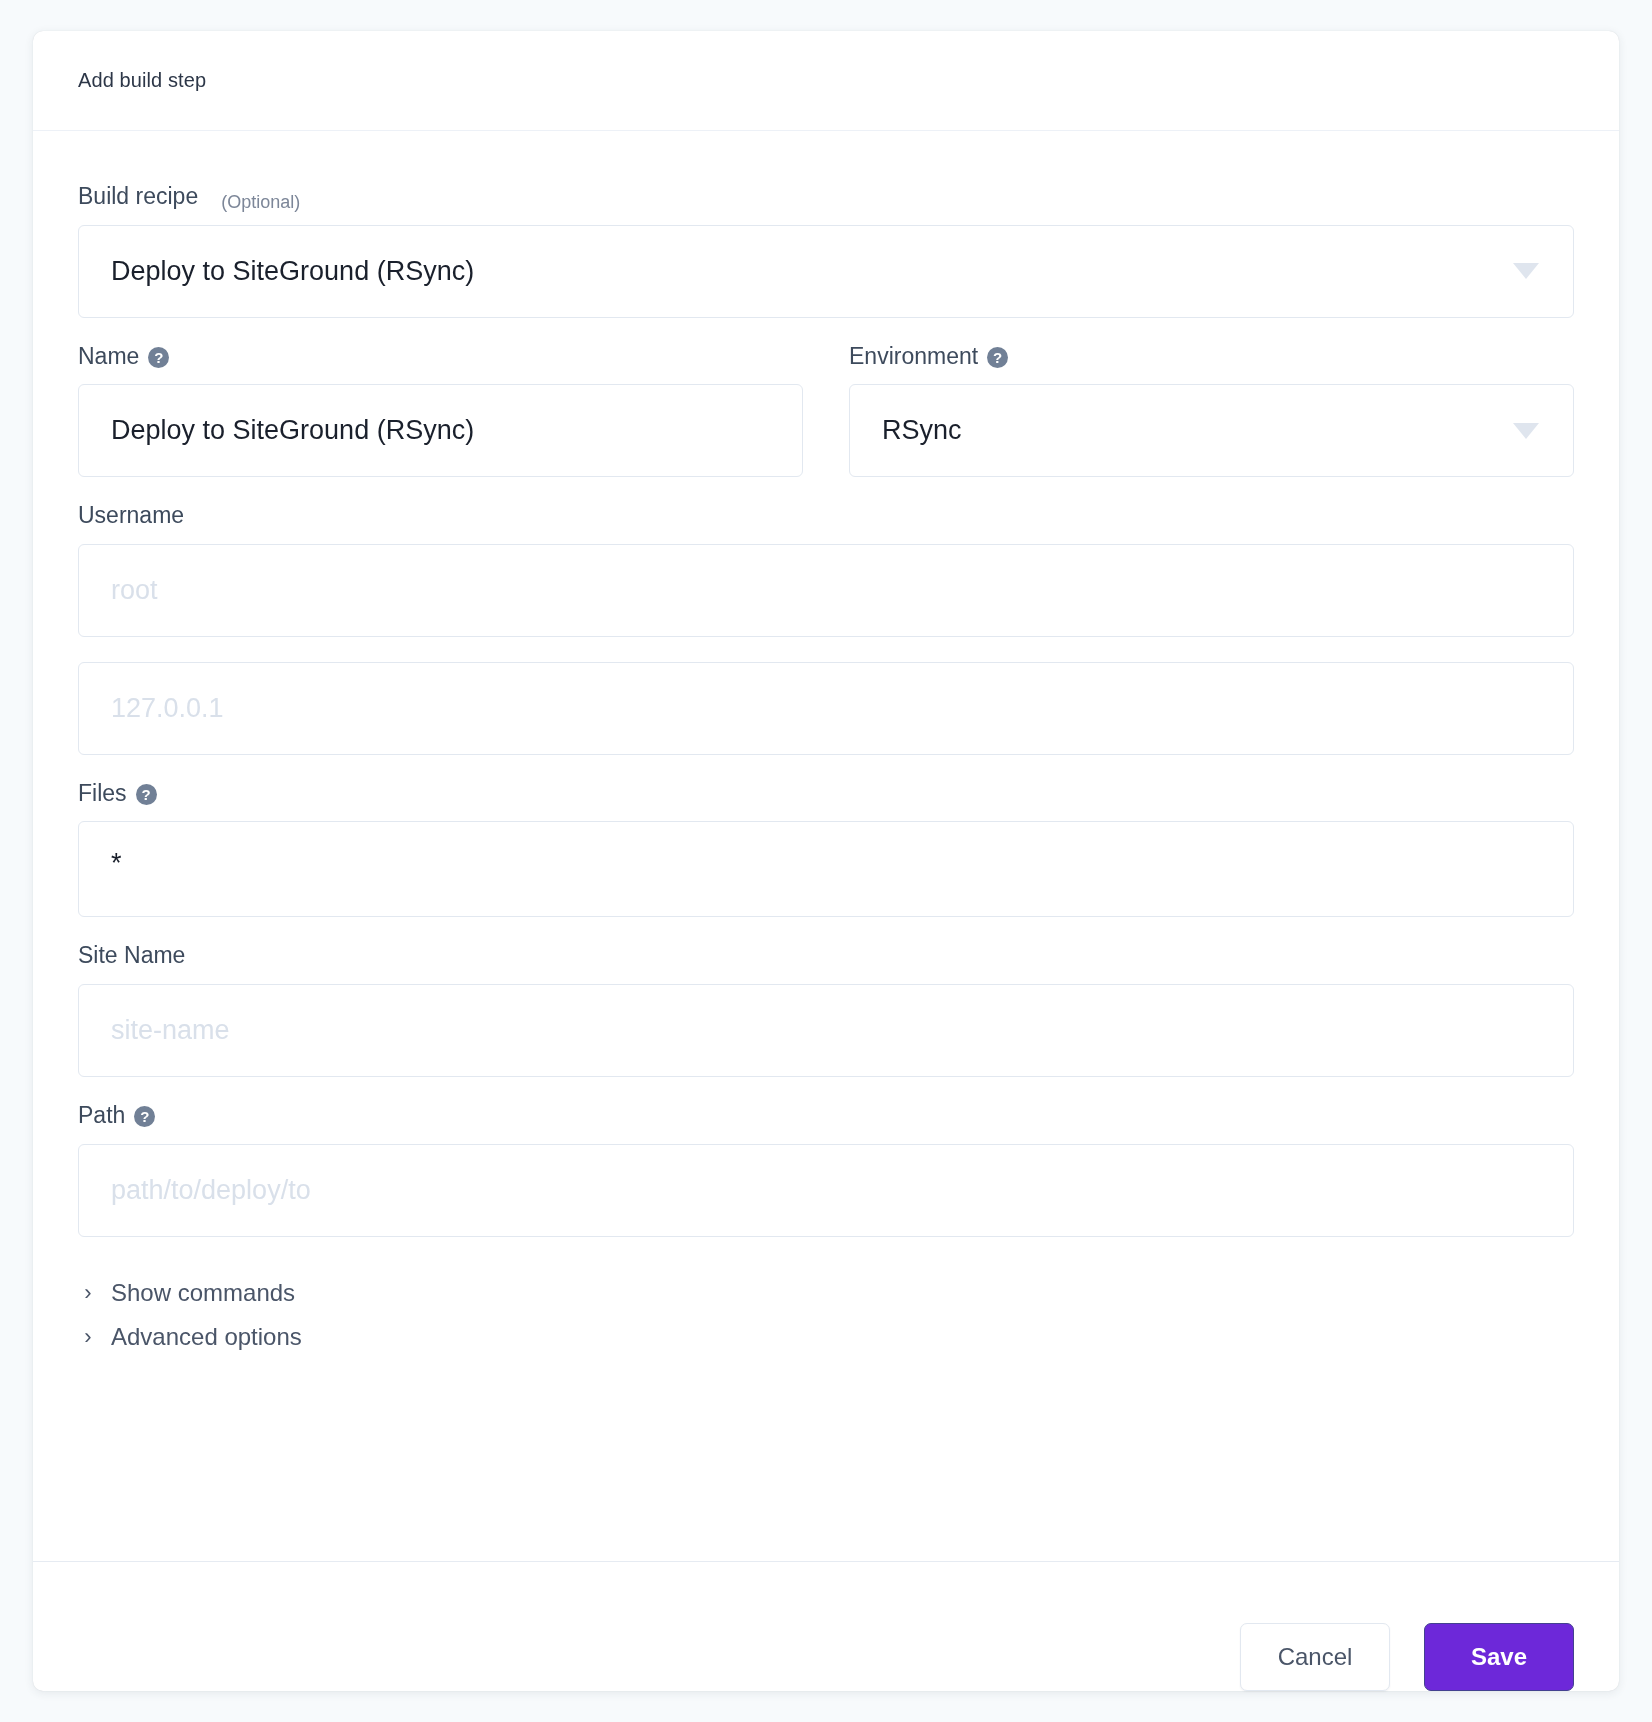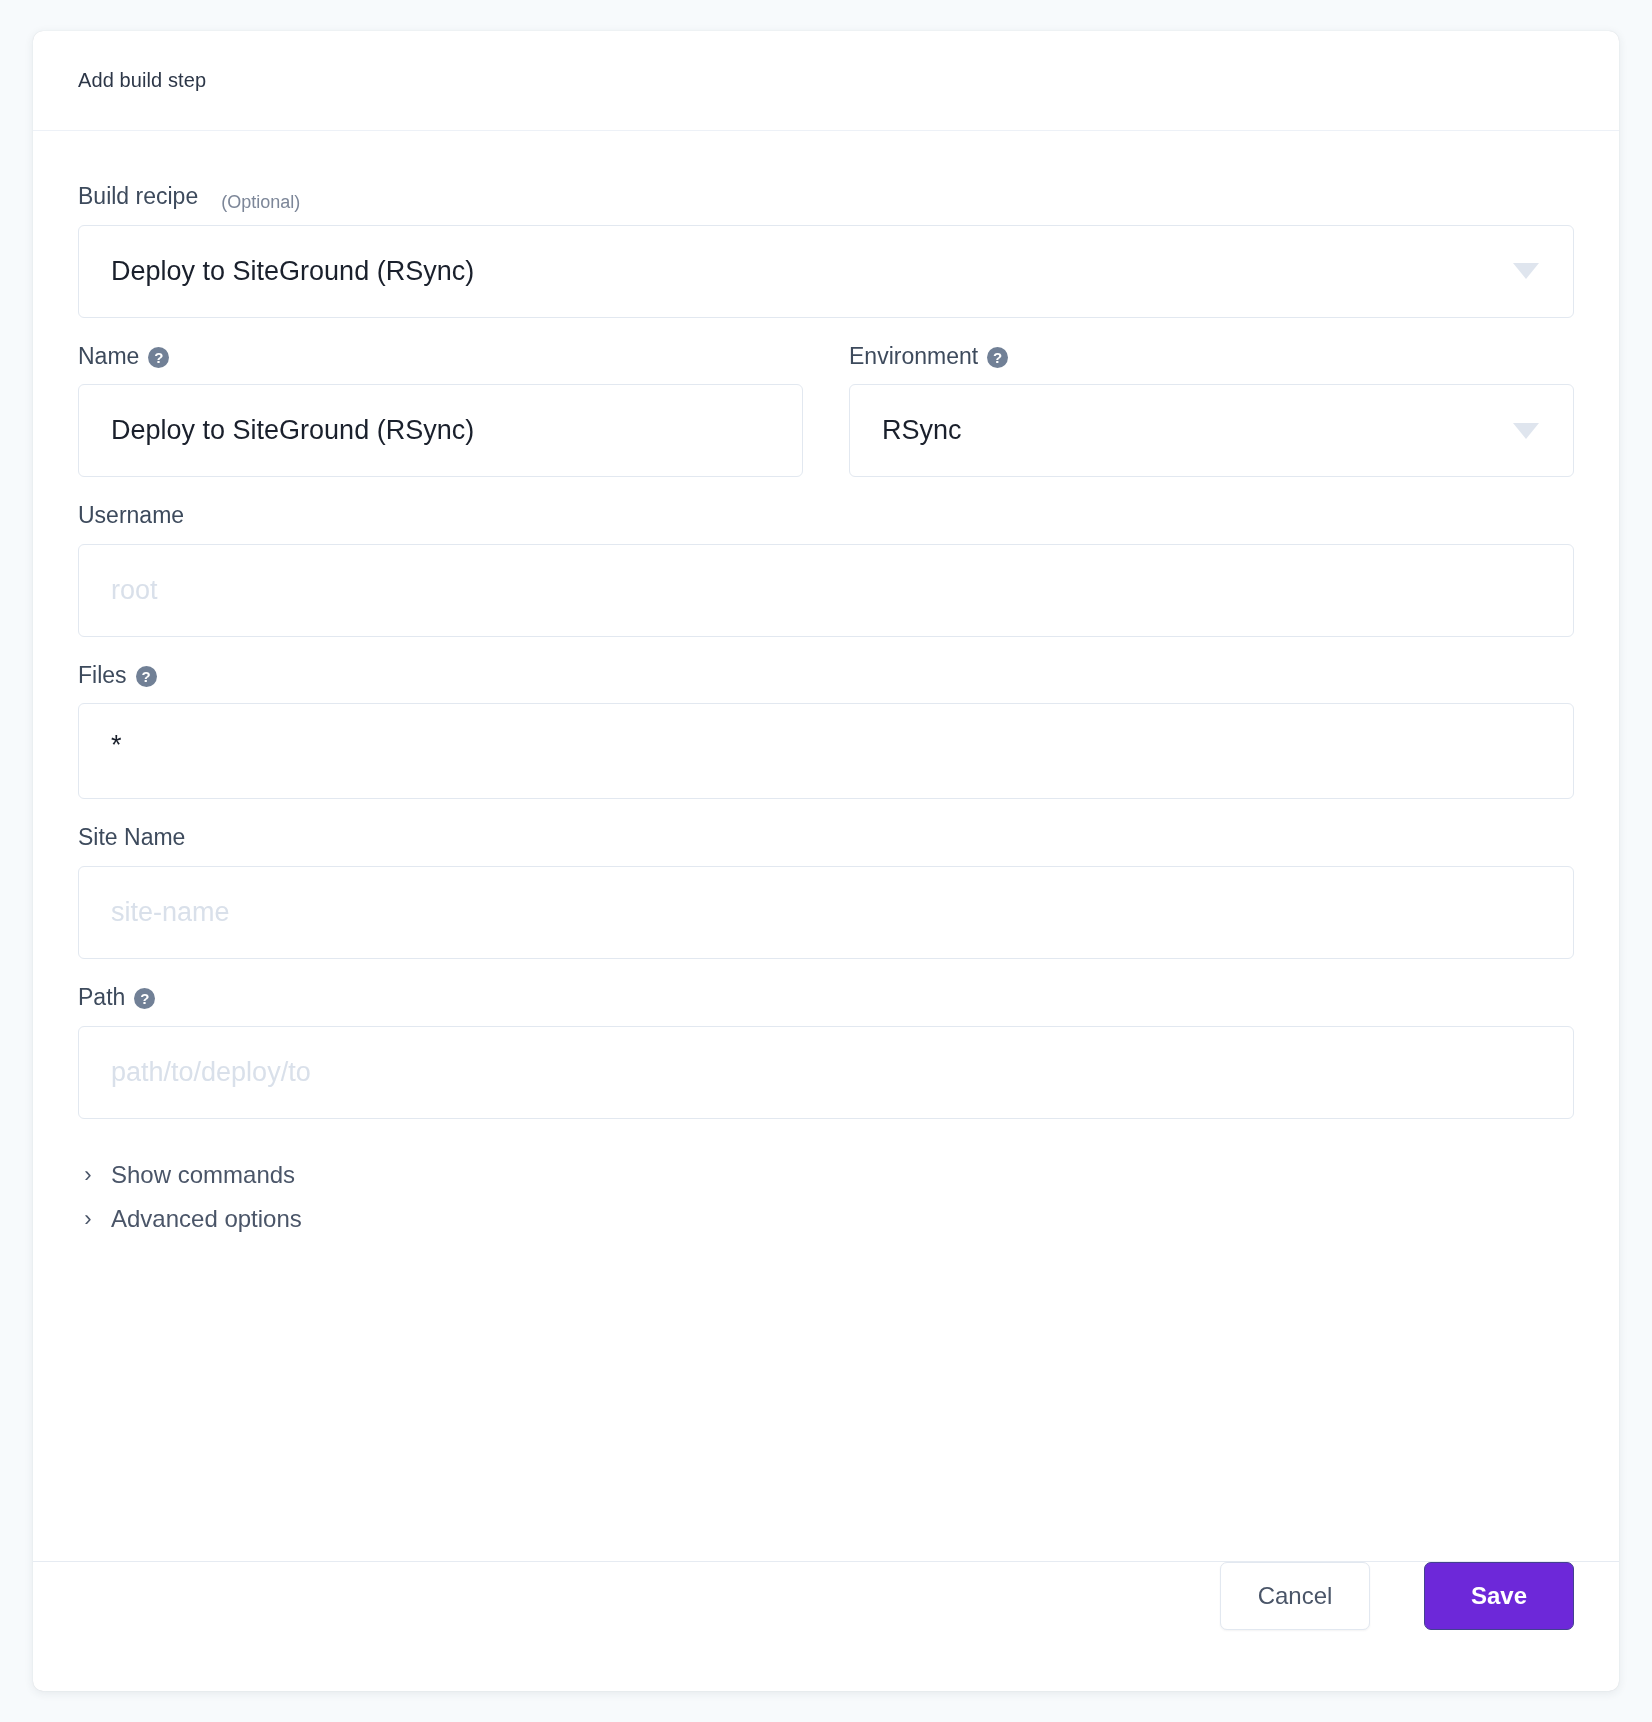--- a/index.html
+++ b/index.html
@@ -143,23 +143,23 @@
     margin-right: 13px;
     font-size: 22px;
     color: #4a5568;
   }
 
   
   .modal-footer {
     flex: 0 0 130px;
     border-top: 1px solid #e6ebf2;
     display: flex;
-    align-items: flex-start;
+    align-items: flex-end;
     justify-content: flex-end;
-    gap: 54px;
+    gap: 34px;
     padding: 0 45px;
   }
   .btn {
     font-size: 24px;
     border-radius: 7px;
     height: 68px;
     min-width: 150px;
     display: inline-flex;
     align-items: center;
     justify-content: center;
@@ -229,20 +229,23 @@
     <div class="field">
       <div class="field-label">
         <span>Username</span>
       </div>
       <div class="control placeholder-text">
         <span>root</span>
       </div>
     </div>
 
     <div class="field">
+      <div class="control placeholder-text">
+        <span>127.0.0.1</span>
+      </div>
     </div>
 
     <div class="field">
       <div class="field-label">
         <span>Files</span>
         <span class="help-icon">?</span>
       </div>
       <div class="control files-box">
         <span>*</span>
       </div>

